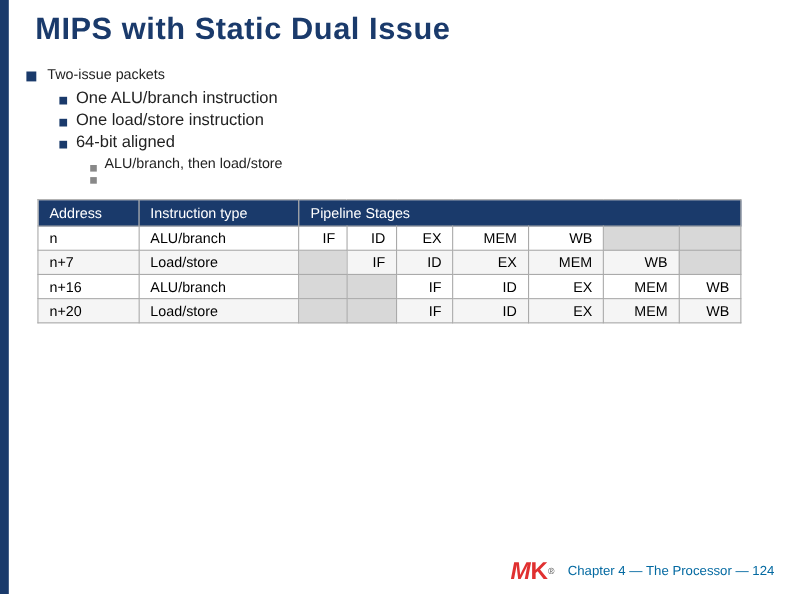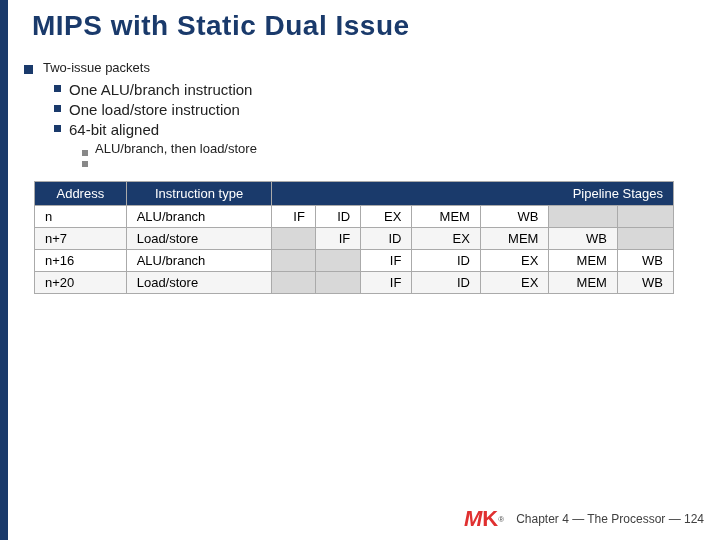--- a/index.html
+++ b/index.html
@@ -45,21 +45,21 @@
       margin-top: 5px;
       margin-right: 10px;
       flex-shrink: 0;
     }
     .sub-bullets {
       margin-left: 30px;
       margin-bottom: 2px;
     }
     .bullet-sub {
       display: flex;
-      align-items: flex-start;
+      align-items: center;
       font-size: 15px;
       color: #222;
       margin-bottom: 3px;
     }
     .bullet-sub .square {
       width: 7px; height: 7px;
       background: #1a3a6b;
       margin-top: 4px;
       margin-right: 8px;
       flex-shrink: 0;
@@ -88,24 +88,24 @@
     table {
       border-collapse: collapse;
       font-size: 13px;
       width: 640px;
     }
     th {
       background: #1a3a6b;
       color: #fff;
       padding: 4px 10px;
       border: 1px solid #aaa;
-      text-align: right;
+      text-align: left;
       font-weight: normal;
     }
-    th.left { text-align: center; }
+    th.left { text-align: left; }
     td {
       border: 1px solid #aaa;
       padding: 3px 10px;
       text-align: right;
       background: #fff;
     }
     td.left { text-align: left; }
     tr:nth-child(even) td { background: #f5f5f5; }
     .footer {
       position: absolute;
@@ -125,21 +125,21 @@
       color: #e03030;
       font-style: italic;
     }
     .logo-k {
       font-size: 22px;
       font-weight: bold;
       color: #e03030;
     }
     .footer-text {
       font-size: 12px;
-      color: #404040;
+      color: #0369a1;
     }
     .circle-r {
       font-size: 8px;
       vertical-align: super;
       color: #555;
     }
   </style>
 </head>
 <body>
 

